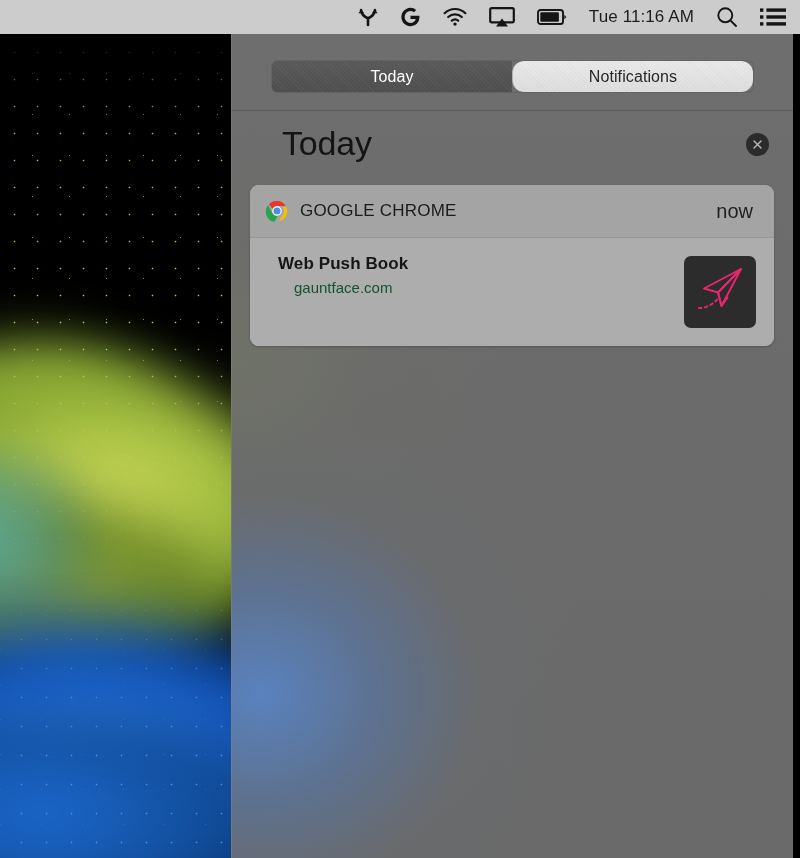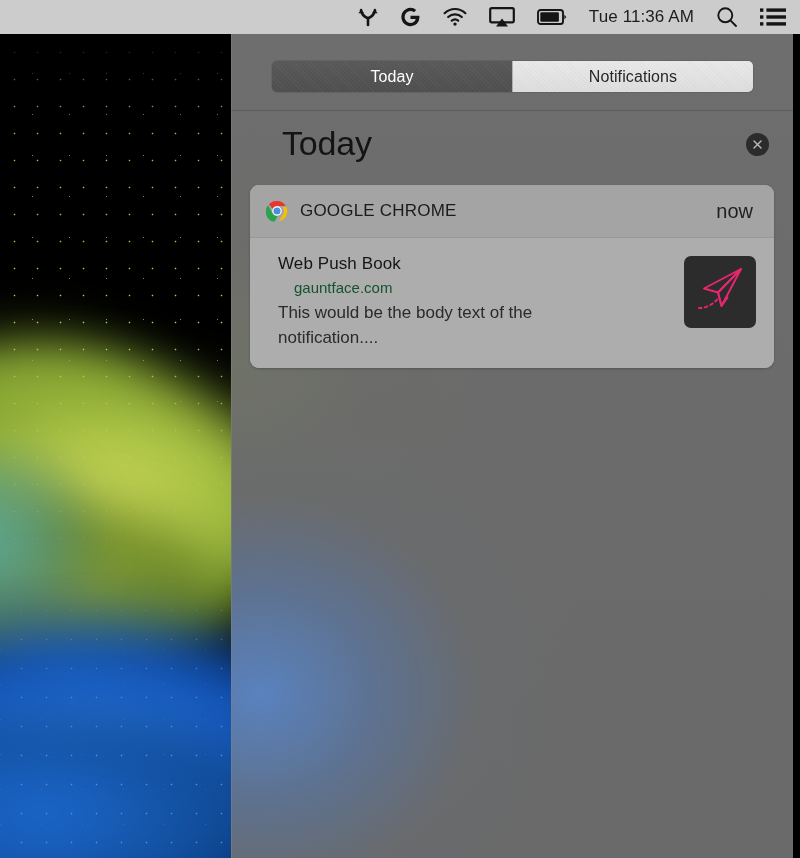--- a/index.html
+++ b/index.html
@@ -187,20 +187,21 @@
       linear-gradient(to bottom, #585858, #4e4e4e);
     color: #ffffff;
   }
   #tab-notifications {
     width: 241px;
     background:
       repeating-linear-gradient(45deg, rgba(0,0,0,0.022) 0 1px, rgba(0,0,0,0) 1px 3px),
       linear-gradient(to bottom, #e9e9e9, #dedede);
     color: #272727;
     border-left: 1px solid rgba(0,0,0,0.22);
+    border-radius: 12px;
   }
   #tab-divider {
     position: absolute;
     left: 0; top: 76px;
     width: 562px; height: 1px;
     background: rgba(0,0,0,0.16);
   }
 
   
   #today-header {
@@ -268,21 +269,21 @@
     padding: 14px 18px 18px 28px;
     background: #adadad;
     box-sizing: border-box;
   }
   #notif-text {
     flex: 1 1 auto;
     min-width: 0;
   }
   #notif-title {
     font-size: 17px;
-    font-weight: normal;
+    font-weight: bold;
     color: #161616;
     line-height: 24px;
     letter-spacing: 0.1px;
   }
   #notif-origin {
     font-size: 15px;
     color: #14532d;
     line-height: 24px;
     margin-left: 16px;
   }
@@ -359,21 +360,20 @@
             <circle cx="24" cy="24" r="7.8" fill="#4a90d9"></circle>
           </svg>
         </span>
         <span id="app-name">GOOGLE CHROME</span>
         <span id="notif-time">now</span>
       </div>
       <div id="notif-body">
         <div id="notif-text">
           <div id="notif-title">Web Push Book</div>
           <div id="notif-origin">gauntface.com</div>
-          <div id="notif-message">This would be the body text of the notification....</div>
         </div>
         <div id="notif-thumb">
           <span>
             <svg width="58" height="58" viewBox="0 0 58 58" aria-hidden="true">
               <g fill="none" stroke="#e8266f" stroke-width="1.9" stroke-linejoin="round" stroke-linecap="round">
                 <path d="M50 8 L13 27.5 L27 31.5 Z"></path>
                 <path d="M50 8 L27 31.5 L30.5 45 Z"></path>
                 <path d="M27 31.5 L30.5 45 L36.5 36.5"></path>
               </g>
               <path d="M8 47 C12 47.5 20 45.5 26.5 38" fill="none" stroke="#e8266f" stroke-width="1.9" stroke-linecap="round" stroke-dasharray="2.6 3.4"></path>
@@ -422,21 +422,21 @@
     </div>
     <div class="mb-gap"></div>
     <div class="mb-item">
       <svg width="30" height="16" viewBox="0 0 30 16" aria-hidden="true">
         <rect x="1" y="1" width="25" height="14" rx="2.6" fill="none" stroke="#151515" stroke-width="1.9"></rect>
         <rect x="3.3" y="3.3" width="18.6" height="9.4" rx="1.2" fill="#151515"></rect>
         <path d="M27.4 5.4 L29.2 8 L27.4 10.6 Z" fill="#151515"></path>
       </svg>
     </div>
     <div class="mb-gap"></div>
-    <div class="mb-item" id="mb-clock">Tue 11:36 AM</div>
+    <div class="mb-item" id="mb-clock">Tue 11:16 AM</div>
     <div class="mb-gap"></div>
     <div class="mb-item">
       <svg width="22" height="22" viewBox="0 0 22 22" aria-hidden="true">
         <circle cx="9.3" cy="9.3" r="7" fill="none" stroke="#151515" stroke-width="1.9"></circle>
         <line x1="14.4" y1="14.4" x2="20" y2="20" stroke="#151515" stroke-width="1.9" stroke-linecap="round"></line>
       </svg>
     </div>
     <div class="mb-gap"></div>
     <div class="mb-item">
       <svg width="26" height="20" viewBox="0 0 26 20" aria-hidden="true">

